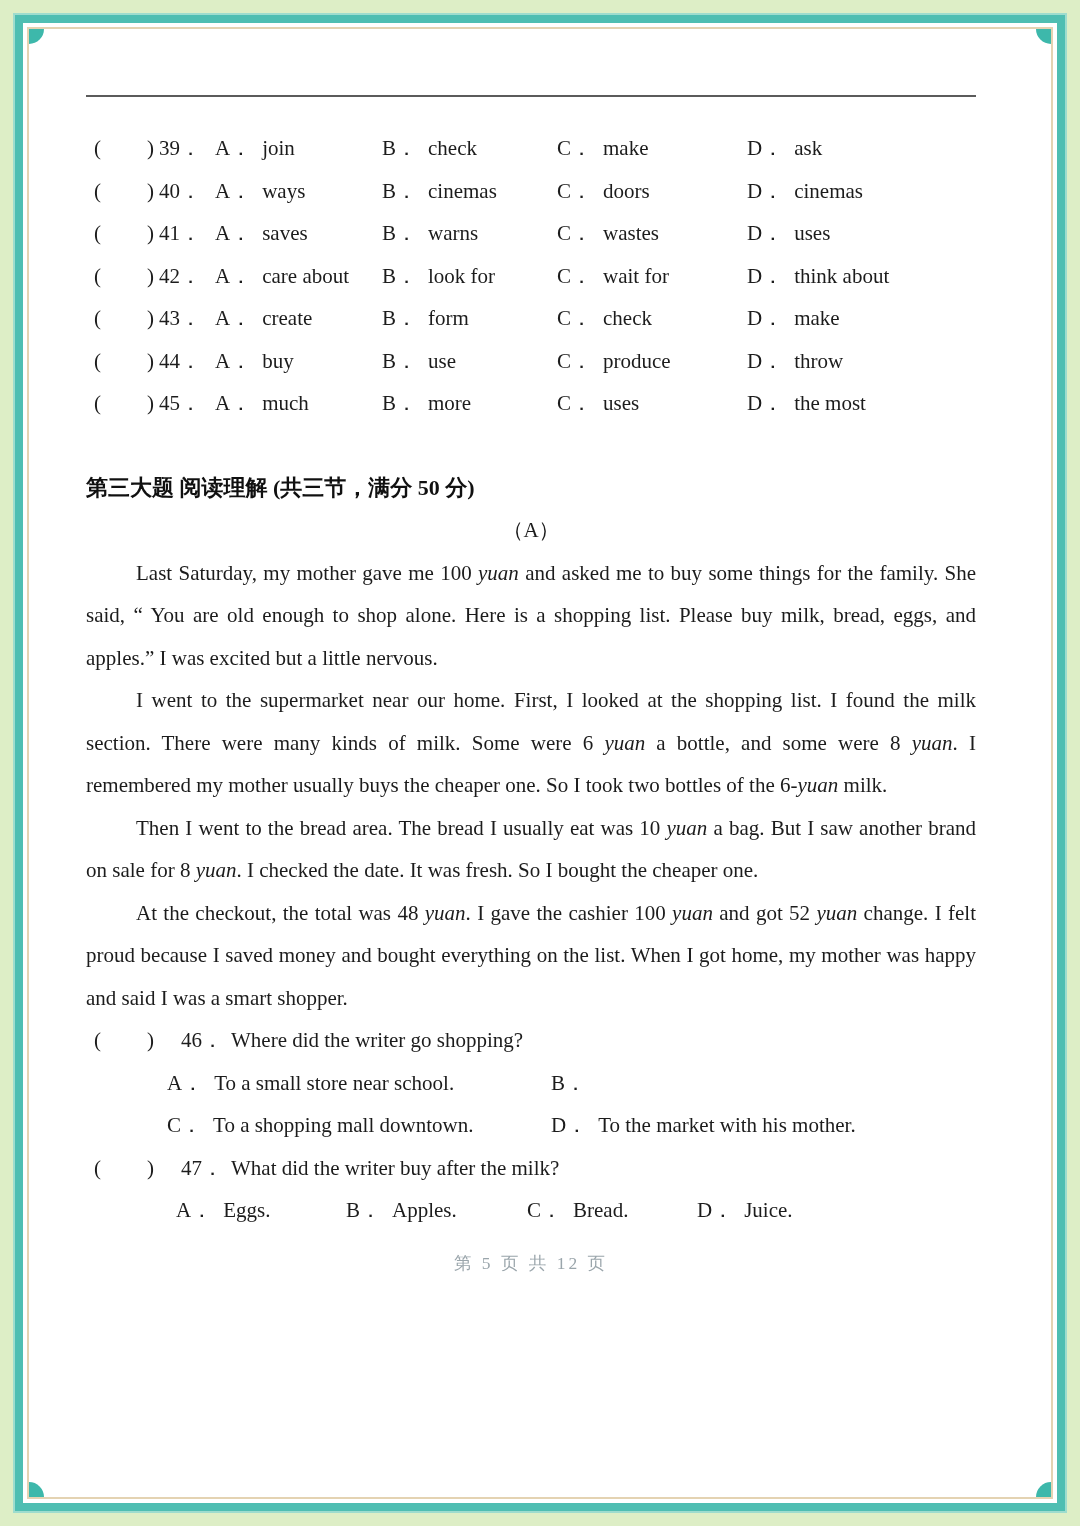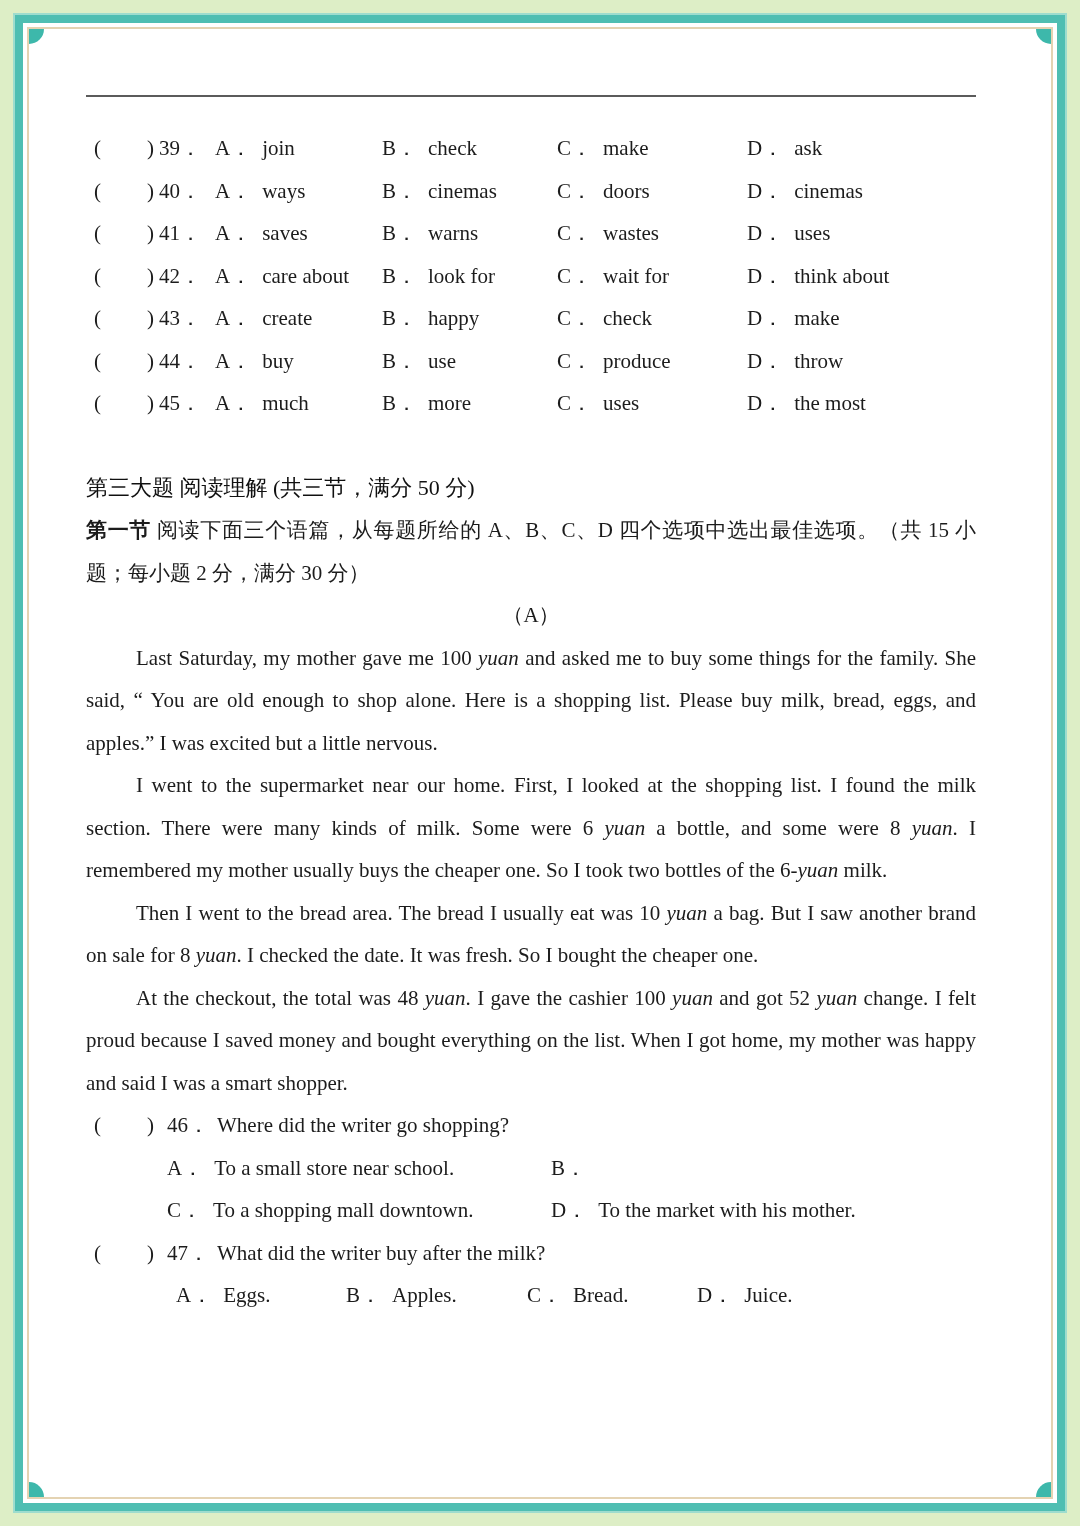--- a/index.html
+++ b/index.html
@@ -29,34 +29,34 @@
   .cloze { margin-top:30px; }
   .crow { display:flex; height:42.5px; align-items:center; white-space:nowrap; }
   .crow .po  { margin-left:8px;  width:10px; }
   .crow .pc  { margin-left:43px; width:10px; }
   .crow .num { margin-left:2px; width:56px; }
   .opt { display:flex; align-items:baseline; }
   .opt .letter { margin-right:11px; }
   .optA { width:167px; } .optB { width:175px; } .optC { width:190px; } .optD { flex:1; }
 
   
-  .sec-title { margin-top:42px; font-weight:400; font-size:22px; color:#101010; }
+  .sec-title { margin-top:42px; font-weight:700; font-size:22px; color:#101010; }
   .sec-note  { text-align:justify; }
   .sec-note b { font-weight:700; }
   .passage-label { text-align:center; }
 
   
   .para { text-align:justify; text-indent:50px; }
   .para .em { font-style:italic; }
 
   
   .qrow { display:flex; height:42.5px; align-items:center; white-space:nowrap; }
   .qrow .po  { margin-left:8px;  width:10px; }
   .qrow .pc  { margin-left:43px; width:10px; }
-  .qrow .num { margin-left:10px; width:50px; }
+  .qrow .num { margin-left:24px; width:50px; }
   .q46opts { padding-left:81px; }
   .q46opts .orow { display:flex; height:42.5px; align-items:center; }
   .q46opts .cell1 { width:384px; }
   .q47opts { padding-left:90px; display:flex; height:42.5px; align-items:center; }
   .q47opts .c1 { width:170px; } .q47opts .c2 { width:181px; } .q47opts .c3 { width:170px; }
 
   .footer { margin-top:10px; text-align:center; color:#9aa5ab; font-size:17.5px;
             letter-spacing:3px; }
 </style>
 </head>
@@ -170,21 +170,21 @@
       <div class="crow">
         <span class="po">(</span>
         <span class="pc">)</span>
         <span class="num">43．</span>
         <span class="opt optA">
                     <span class="letter">A．</span>
                     <span>create</span>
                   </span>
         <span class="opt optB">
                     <span class="letter">B．</span>
-                    <span>happy</span>
+                    <span>form</span>
                   </span>
         <span class="opt optC">
                     <span class="letter">C．</span>
                     <span>check</span>
                   </span>
         <span class="opt optD">
                     <span class="letter">D．</span>
                     <span>make</span>
                   </span>
       </div>
@@ -230,21 +230,20 @@
         <span class="opt optD">
                     <span class="letter">D．</span>
                     <span>the most</span>
                   </span>
       </div>
 
     </div>
 
     <div class="sec-title">第三大题 阅读理解 (共三节，满分 50 分)</div>
 
-    <p class="sec-note"><b>第一节</b><span> 阅读下面三个语篇，从每题所给的 A、B、C、D 四个选项中选出最佳选项。（共 15 小题；每小题 2 分，满分 30 分）</span></p>
 
     <div class="passage-label">（A）</div>
 
     <p class="para"><span>Last Saturday, my mother gave me 100 </span><span class="em">yuan</span><span> and asked me to buy some things for the family. She said, “ You are old enough to shop alone. Here is a shopping list. Please buy milk, bread, eggs, and apples.”  I was excited but a little nervous.</span></p>
     <p class="para"><span>I went to the supermarket near our home. First, I looked at the shopping list. I found the milk section. There were many kinds of milk. Some were 6 </span><span class="em">yuan</span><span> a bottle, and some were 8 </span><span class="em">yuan</span><span>. I remembered my mother usually buys the cheaper one. So I took two bottles of the 6-</span><span class="em">yuan</span><span> milk.</span></p>
     <p class="para"><span>Then I went to the bread area. The bread I usually eat was 10 </span><span class="em">yuan</span><span> a bag. But I saw another brand on sale for 8 </span><span class="em">yuan</span><span>. I checked the date. It was fresh. So I bought the cheaper one.</span></p>
     <p class="para"><span>At the checkout, the total was 48 </span><span class="em">yuan</span><span>. I gave the cashier 100 </span><span class="em">yuan</span><span> and got 52 </span><span class="em">yuan</span><span> change. I felt proud because I saved money and bought everything on the list. When I got home, my mother was happy and said I was a smart shopper.</span></p>
 
     <div class="qrow">
       <span class="po">(</span>
@@ -292,20 +291,21 @@
       <span class="opt c3">
                   <span class="letter">C．</span>
                   <span>Bread.</span>
                 </span>
       <span class="opt">
                   <span class="letter">D．</span>
                   <span>Juice.</span>
                 </span>
     </div>
 
+    <div class="footer">第 5 页 共 12 页</div>
 
   </div>
 
 </div>
 </div>
 </div>
 </div>
 </div>
 
 </body></html>

